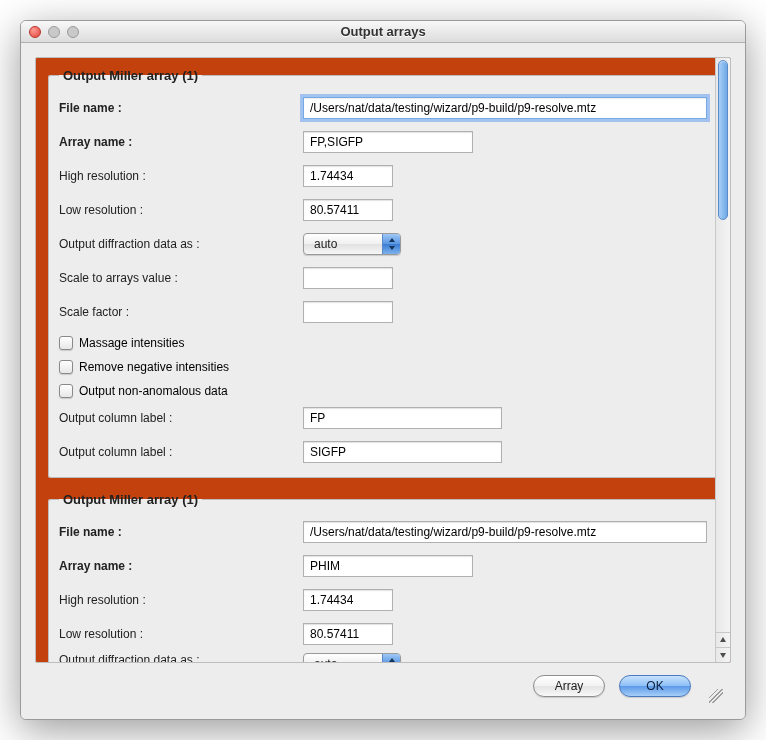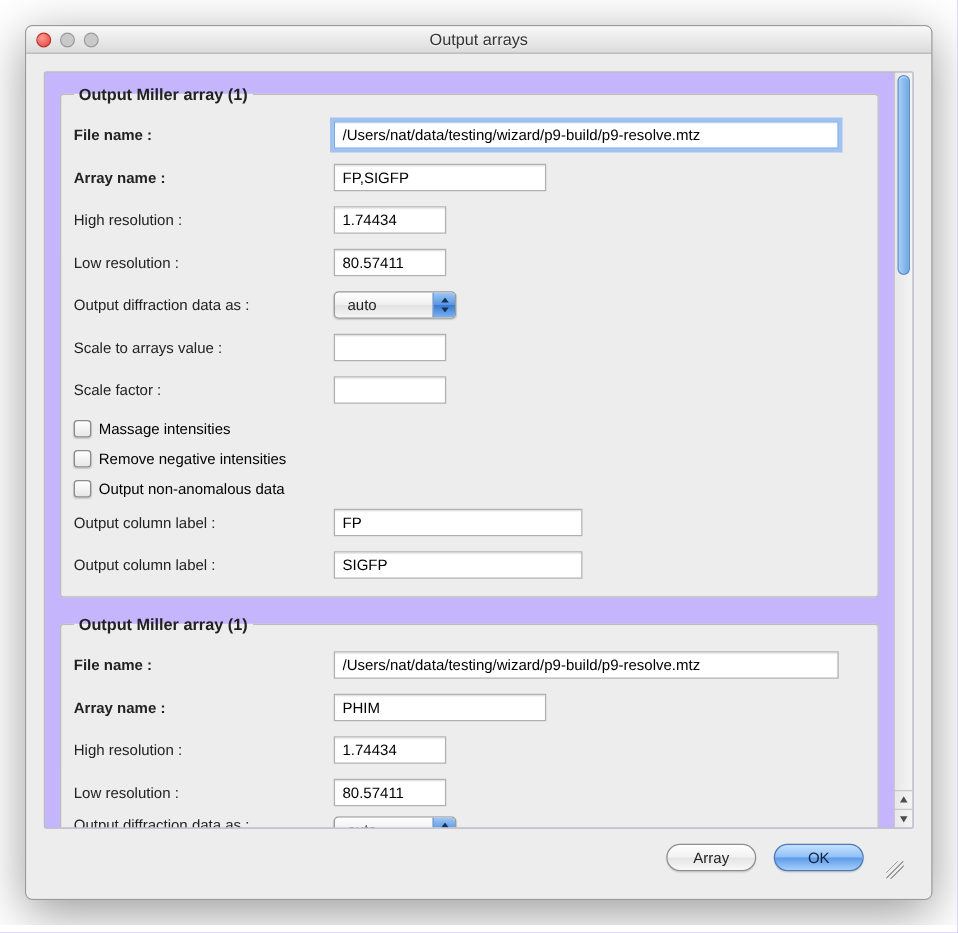--- a/index.html
+++ b/index.html
@@ -21,20 +21,21 @@
       overflow: hidden;
     }
     .titlebar {
       height: 22px;
       background: linear-gradient(to bottom, #f8f8f8 0%, #dcdcdc 100%);
       border-bottom: 1px solid #b0b0b0;
       display: flex;
       align-items: center;
       padding: 0 8px;
       position: relative;
+      font-weight: bold;
     }
     .traffic-lights {
       display: flex;
       gap: 7px;
       position: absolute;
       left: 8px;
     }
     .traffic-light {
       width: 12px; height: 12px;
       border-radius: 50%;
@@ -48,21 +49,21 @@
       text-align: center;
       font-size: 13px;
       color: #333;
       text-shadow: 0 1px 0 #fff;
     }
     .content-wrap {
       padding: 14px 14px 10px 14px;
       background: #ededed;
     }
     .scroll-panel {
-      background: #c4b5fd;
+      background: #c2410c;
       border: 1px solid #bdbdbd;
       border-radius: 2px;
       height: 606px;
       overflow: hidden;
       position: relative;
       display: flex;
     }
     .scroll-content {
       flex: 1;
       overflow: hidden;
@@ -109,21 +110,21 @@
       padding: 0 4px;
       color: #222;
     }
     .row {
       display: flex;
       align-items: center;
       min-height: 30px;
       margin-bottom: 4px;
     }
     .label-col {
-      width: 208px;
+      width: 244px;
       color: #222;
     }
     .label-col.bold { font-weight: bold; }
     input[type=text].field {
       height: 22px;
       border: 1px solid #b0b0b0;
       box-shadow: inset 0 1px 1px rgba(0,0,0,0.12);
       padding: 2px 6px;
       font-size: 12px;
       font-family: inherit;

